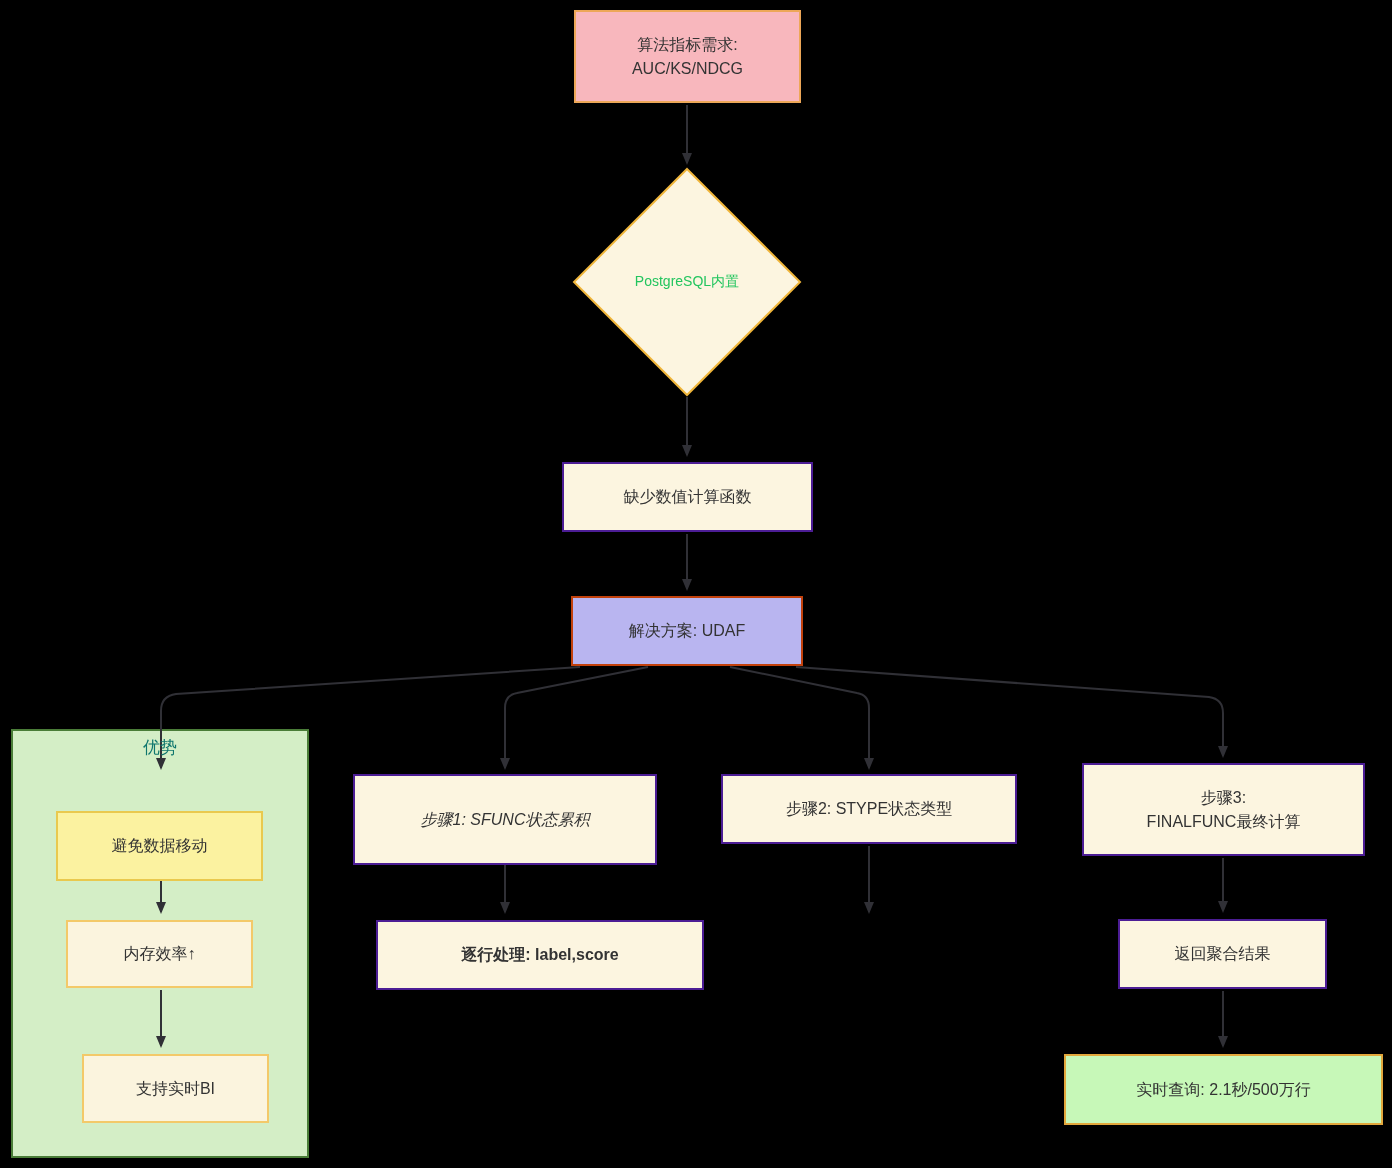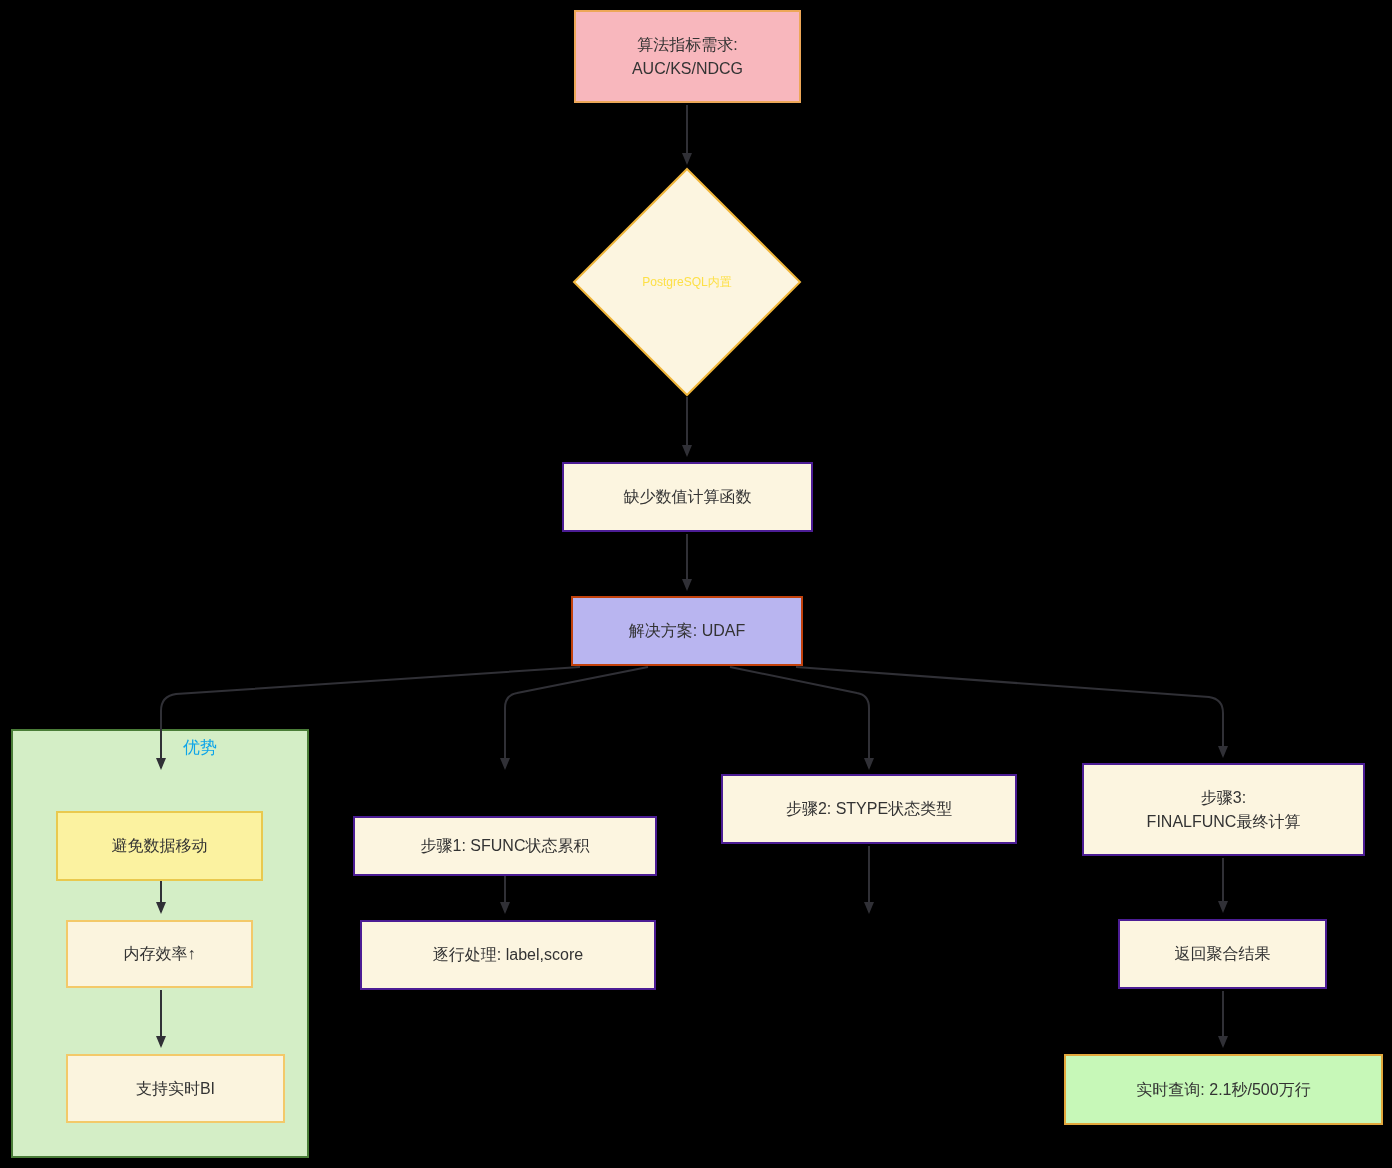--- a/index.html
+++ b/index.html
@@ -32,23 +32,22 @@
     box-sizing: border-box;
     z-index: 0;
   }
   .subgraph-label {
     position: absolute;
     left: 11px;
     top: 736px;
     width: 298px;
     text-align: center;
     font-size: 17px;
-    color: #0ea5e9;
+    color: #0f766e;
     z-index: 2;
-    padding-left: 40px;
   }
   .node {
     position: absolute;
     display: flex;
     align-items: center;
     justify-content: center;
     text-align: center;
     box-sizing: border-box;
     font-size: 16px;
     line-height: 1.45;
@@ -65,33 +64,33 @@
   .diamond-text {
     position: absolute;
     left: 574px;
     top: 169px;
     width: 226px;
     height: 226px;
     display: flex;
     align-items: center;
     justify-content: center;
     text-align: left;
-    font-size: 12px;
-    color: #fde047;
+    font-size: 14px;
+    color: #22c55e;
     z-index: 2;
   }
   
   .n-req     { left: 574px;  top: 10px;   width: 227px; height: 93px; }
   .n-lack    { left: 562px;  top: 462px;  width: 251px; height: 70px; }
   .n-udaf    { left: 571px;  top: 596px;  width: 232px; height: 70px; }
   .n-adv1    { left: 56px;   top: 774px;  width: 207px; height: 70px; margin-top: 37px; }
   .n-adv2    { left: 66px;   top: 920px;  width: 187px; height: 68px; }
-  .n-adv3    { left: 66px;   top: 1054px; width: 219px; height: 69px; }
-  .n-step1   { left: 353px;  top: 816px;  width: 304px; height: 60px; }
-  .n-step1d  { left: 360px;  top: 920px;  width: 296px; height: 70px; }
+  .n-adv3    { left: 82px;   top: 1054px; width: 187px; height: 69px; }
+  .n-step1   { left: 353px;  top: 774px;  width: 304px; height: 91px; font-style: italic; }
+  .n-step1d  { left: 376px;  top: 920px;  width: 328px; height: 70px; font-weight: bold; }
   .n-step2   { left: 721px;  top: 774px;  width: 296px; height: 70px; }
   .n-step2d  { left: 760px;  top: 920px;  width: 219px; height: 70px; }
   .n-step3   { left: 1082px; top: 763px;  width: 283px; height: 93px; }
   .n-step3d  { left: 1118px; top: 919px;  width: 209px; height: 70px; }
   .n-result  { left: 1064px; top: 1054px; width: 319px; height: 71px; }
   .edge {
     fill: none;
     stroke: #303036;
     stroke-width: 2;
   }

